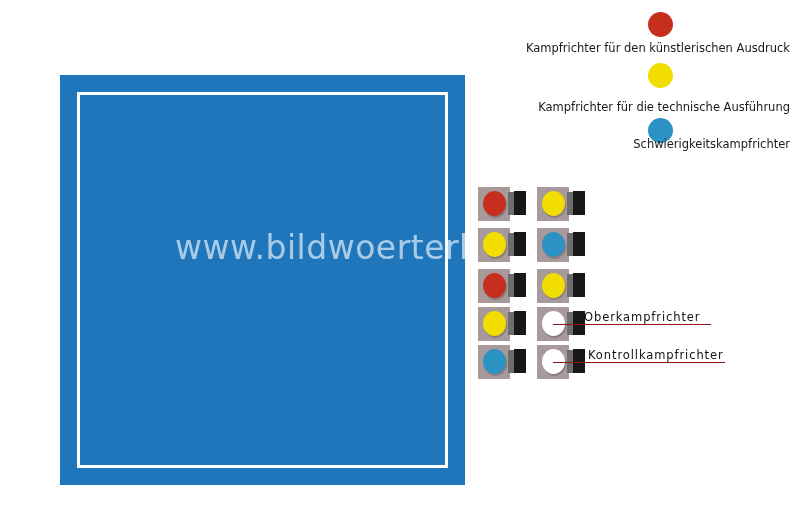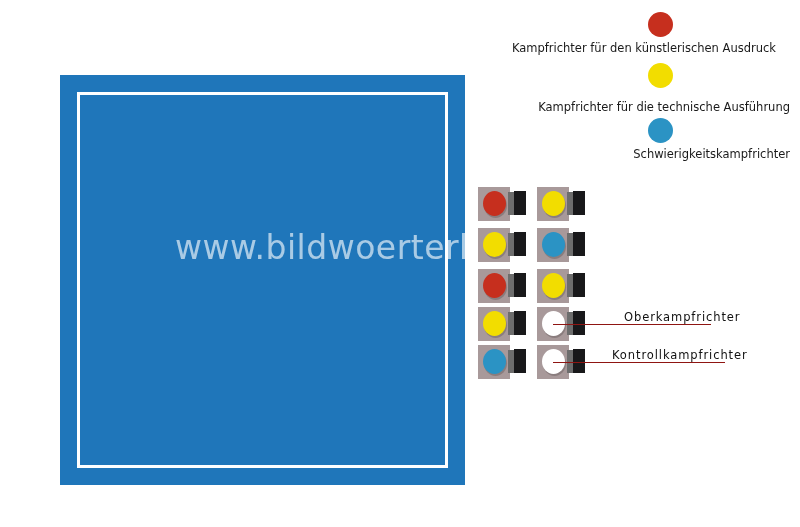--- a/index.html
+++ b/index.html
@@ -137,31 +137,31 @@
 
   <div class="mat"></div>
   <div class="mat-inner-border"></div>
 
   <div class="watermark">www.bildwoerterbuch.com</div>
 
   <div class="legend">
 
     <div class="legend-row">
       <div class="legend-dot" style="left:648px; top:12px; background:#c62f1e;"></div>
-      <div class="legend-label" style="left:416px; top:41px; width:360px;">Kampfrichter für den künstlerischen Ausdruck</div>
+      <div class="legend-label" style="left:430px; top:41px; width:360px;">Kampfrichter für den künstlerischen Ausdruck</div>
     </div>
 
     <div class="legend-row">
       <div class="legend-dot" style="left:648px; top:63px; background:#f2dd00;"></div>
       <div class="legend-label" style="left:430px; top:100px; width:360px;">Kampfrichter für die technische Ausführung</div>
     </div>
 
     <div class="legend-row">
       <div class="legend-dot" style="left:648px; top:118px; background:#2b93c4;"></div>
-      <div class="legend-label" style="left:430px; top:147px; width:360px;">Schwierigkeitskampfrichter</div>
+      <div class="legend-label" style="left:430px; top:137px; width:360px;">Schwierigkeitskampfrichter</div>
     </div>
 
   </div>
 
   <div>
 
     <div class="seat" style="left:478px; top:187px;">
       <div class="seat-pad"></div>
       <div class="seat-disc shadowed" style="background:#c62f1e;"></div>
       <div class="seat-back-mid"></div>
@@ -223,21 +223,21 @@
       <div class="seat-pad"></div>
       <div class="seat-disc shadowed" style="background:#ffffff;"></div>
       <div class="seat-back-mid"></div>
       <div class="seat-back-dark"></div>
     </div>
 
   </div>
 
   <div>
     <div class="callout-line" style="left:553px; top:324px; width:158px;"></div>
-    <div class="callout-text" style="left:624px; top:310px;">Oberkampfrichter</div>
+    <div class="callout-text" style="left:584px; top:310px;">Oberkampfrichter</div>
   </div>
 
   <div>
     <div class="callout-line" style="left:553px; top:362px; width:172px;"></div>
-    <div class="callout-text" style="left:612px; top:348px;text-align:right;">Kontrollkampfrichter</div>
+    <div class="callout-text" style="left:588px; top:348px;text-align:right;">Kontrollkampfrichter</div>
   </div>
 
 </div>
 
 </body></html>

